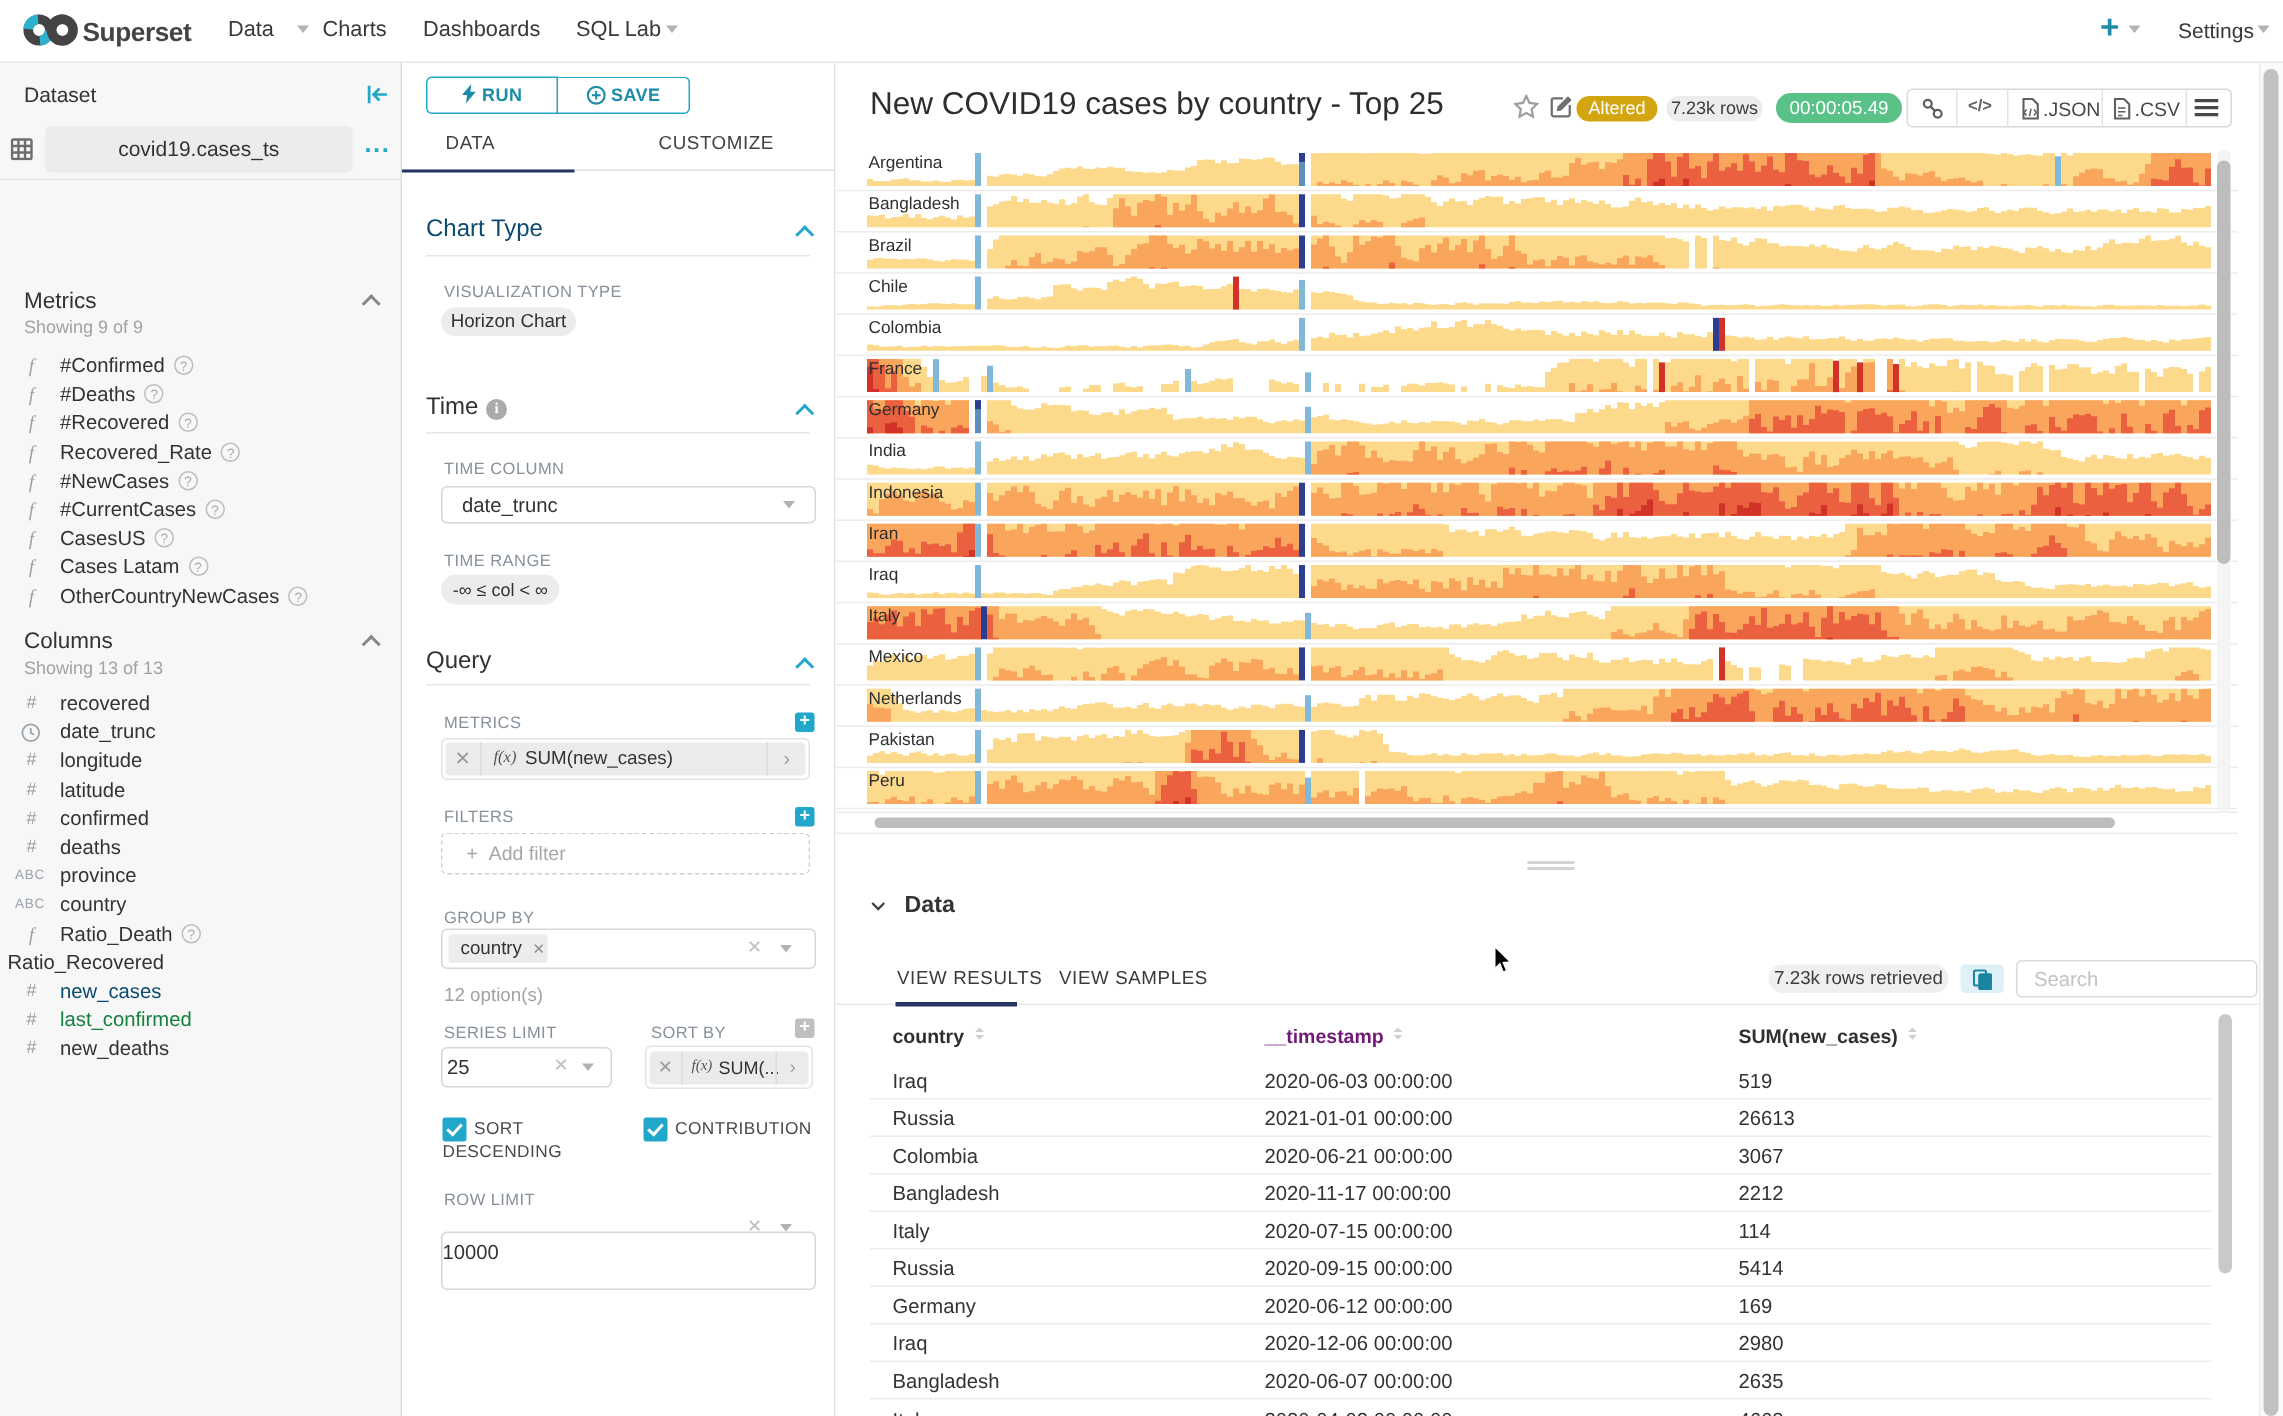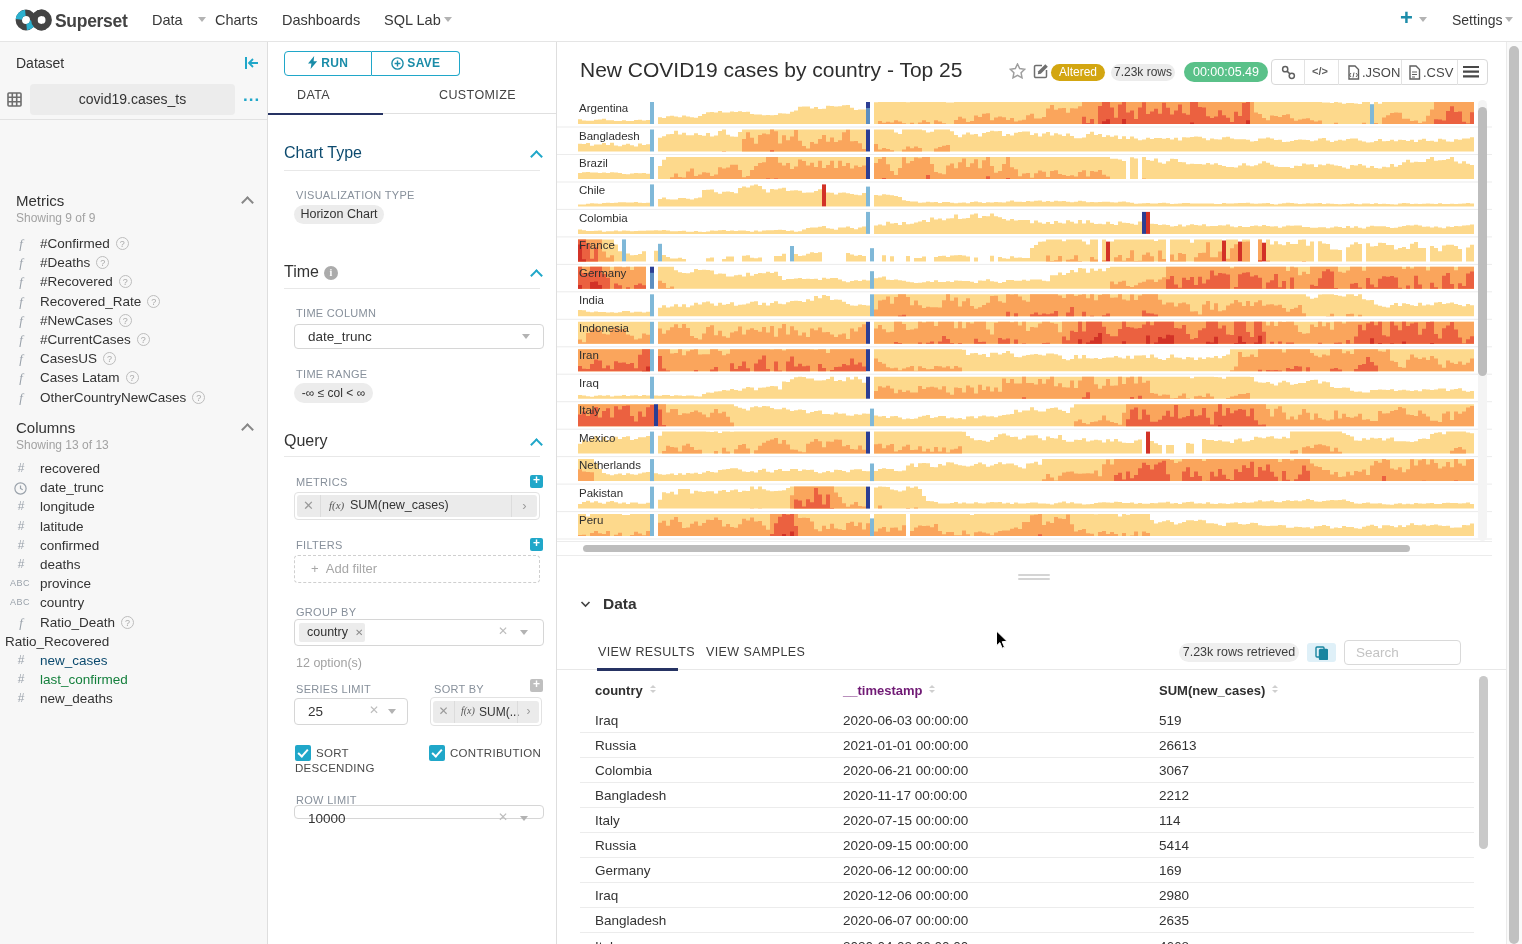--- a/index.html
+++ b/index.html
@@ -160,39 +160,39 @@
  <div class="lbl abs" style="left:28px;top:564px">GROUP BY</div>
  <div class="sel" style="left:26px;top:577px;width:250px;height:27px"></div>
  <div class="abs" style="left:31px;top:581px;width:66px;height:19px;background:#ececec;border-radius:2px;font-size:12.5px;color:#333;line-height:19px;padding-left:8px">country&nbsp;&nbsp;<span style="color:#8b8b8b;font-size:10px">✕</span></div>
  <div class="abs" style="left:230px;top:582px;color:#bdbdbd;font-size:12px">✕</div>
  <div class="caret" style="left:252px;top:588px"></div>
  <div class="abs" style="left:28px;top:614px;font-size:12.5px;color:#a2a2a2">12 option(s)</div>
 
  <div class="lbl abs" style="left:28px;top:641px">SERIES LIMIT</div>
  <div class="lbl abs" style="left:166px;top:641px">SORT BY</div>
  <div class="plusbtn" style="left:262px;top:637px;background:#bfbfbf">+</div>
- <div class="sel" style="left:26px;top:656px;width:114px;height:27px;line-height:25px;padding-left:13px">25</div>
+ <div class="sel" style="left:26px;top:656px;width:114px;height:27px;line-height:25px;padding-left:3px">25</div>
  <div class="abs" style="left:101px;top:661px;color:#bdbdbd;font-size:12px">✕</div>
  <div class="caret" style="left:120px;top:667px"></div>
  <div class="abs" style="left:162px;top:655px;width:112px;height:29px;border:1px solid #e2e2e2;border-radius:4px;background:#fff"></div>
  <div class="abs" style="left:165px;top:659px;width:106px;height:22px;background:#ebebeb;border-radius:3px">
    <div class="abs" style="left:0;top:0;width:22px;height:22px;border-right:1px solid #dcdcdc;color:#9a9a9a;font-size:12px;text-align:center;line-height:21px">✕</div>
    <div class="abs" style="left:28px;top:4px;font-size:10px;font-style:italic;color:#555;font-family:'Liberation Serif',serif">f(x)</div>
    <div class="abs" style="left:46px;top:3.5px;font-size:12px;color:#333">SUM(...</div>
    <div class="abs" style="right:0;top:0;width:22px;height:22px;border-left:1px solid #dcdcdc;color:#9a9a9a;font-size:12px;text-align:center;line-height:21px">›</div>
  </div>
 
  <div class="cb" style="left:27px;top:703px"></div>
  <div class="abs" style="left:48px;top:705px;font-size:11.5px;color:#4a4a4a;letter-spacing:.3px">SORT</div>
  <div class="abs" style="left:27px;top:720px;font-size:11.5px;color:#4a4a4a;letter-spacing:.3px">DESCENDING</div>
  <div class="cb" style="left:161px;top:703px"></div>
  <div class="abs" style="left:182px;top:705px;font-size:11.5px;color:#4a4a4a;letter-spacing:.3px">CONTRIBUTION</div>
 
  <div class="lbl abs" style="left:28px;top:752px">ROW LIMIT</div>
- <div class="sel" style="left:26px;top:763px;width:250px;height:14px;line-height:25px;padding-left:13px">10000</div>
+ <div class="sel" style="left:26px;top:779px;width:250px;height:39px;line-height:25px;">10000</div>
  <div class="abs" style="left:230px;top:768px;color:#bdbdbd;font-size:12px">✕</div>
  <div class="caret" style="left:252px;top:774px"></div>
 </div>
 <div class="abs" style="left:557px;top:42px;width:949px;height:902px;background:#fff"></div>
 <div class="abs" style="left:580px;top:58px;font-size:21px;color:#2e2e2e;font-weight:500">New COVID19 cases by country - Top 25</div>
 <svg class="abs" style="left:1009px;top:63px" width="17" height="16" viewBox="0 0 17 16">
     <path d="M8.5 1l2.2 4.6 5 .7-3.6 3.5.9 5-4.5-2.4-4.5 2.4.9-5L1.3 6.3l5-.7z" fill="none" stroke="#9e9e9e" stroke-width="1.5"></path>
   </svg>
 <svg class="abs" style="left:1033px;top:63px" width="16" height="16" viewBox="0 0 16 16">
     <path d="M13.5 7v6.2a1.3 1.3 0 0 1-1.3 1.3H2.8a1.3 1.3 0 0 1-1.3-1.3V3.8a1.3 1.3 0 0 1 1.3-1.3H9" fill="none" stroke="#6f6f6f" stroke-width="1.5"></path>
@@ -376,21 +376,21 @@
 <div class="abs" style="left:598px;top:645px;font-size:12.5px;color:#3b3b3b;letter-spacing:.4px">VIEW RESULTS</div>
 <div class="abs" style="left:706px;top:645px;font-size:12.5px;color:#3b3b3b;letter-spacing:.4px">VIEW SAMPLES</div>
 <div class="abs" style="left:557px;top:669px;width:949px;height:1px;background:#e8e8e8"></div>
 <div class="abs" style="left:597px;top:668px;width:81px;height:2.5px;background:#263363"></div>
 <div class="abs" style="left:1179px;top:643px;width:120px;height:19px;background:#efefef;border-radius:10px;color:#3d3d3d;font-size:12.5px;text-align:center;line-height:19px">7.23k rows retrieved</div>
 <div class="abs" style="left:1307px;top:643px;width:29px;height:19px;background:#dff0f8;border-radius:3px"></div>
 <svg class="abs" style="left:1315px;top:646px" width="13" height="14" viewBox="0 0 13 14">
     <rect x="1" y="1" width="8" height="10" rx="1" fill="none" stroke="#1985a0" stroke-width="1.4"></rect>
     <rect x="4.5" y="3.5" width="8" height="10" rx="1" fill="#1985a0" stroke="#1985a0" stroke-width="1.4"></rect>
   </svg>
-<div class="abs" style="left:1344px;top:640px;width:117px;height:25px;background:#fff;border:1px solid #d9d9d9;border-radius:4px;line-height:23px;padding-left:11px;font-size:13.5px;color:#c3c3c3">Search</div>
+<div class="abs" style="left:1344px;top:640px;width:161px;height:25px;background:#fff;border:1px solid #d9d9d9;border-radius:4px;line-height:23px;padding-left:11px;font-size:13.5px;color:#c3c3c3">Search</div>
 <div class="abs" style="left:595px;top:683px;font-size:13px;color:#2f2f2f;font-weight:700">country<span class="sorticon"><b></b><i></i></span></div>
 <div class="abs" style="left:843px;top:683px;font-size:13px;color:#701a75;font-weight:700">__timestamp<span class="sorticon"><b></b><i></i></span></div>
 <div class="abs" style="left:1159px;top:683px;font-size:13px;color:#2f2f2f;font-weight:700">SUM(new_cases)<span class="sorticon"><b></b><i></i></span></div>
 <div class="abs" style="left:595px;top:713px;font-size:13.5px;color:#333">Iraq</div>
 <div class="abs" style="left:843px;top:713px;font-size:13.5px;color:#333">2020-06-03 00:00:00</div>
 <div class="abs" style="left:1159px;top:713px;font-size:13.5px;color:#333">519</div>
 <div class="abs" style="left:580px;top:732px;width:894px;height:1px;background:#ececec"></div>
 <div class="abs" style="left:595px;top:738.06px;font-size:13.5px;color:#333">Russia</div>
 <div class="abs" style="left:843px;top:738.06px;font-size:13.5px;color:#333">2021-01-01 00:00:00</div>
 <div class="abs" style="left:1159px;top:738.06px;font-size:13.5px;color:#333">26613</div>

